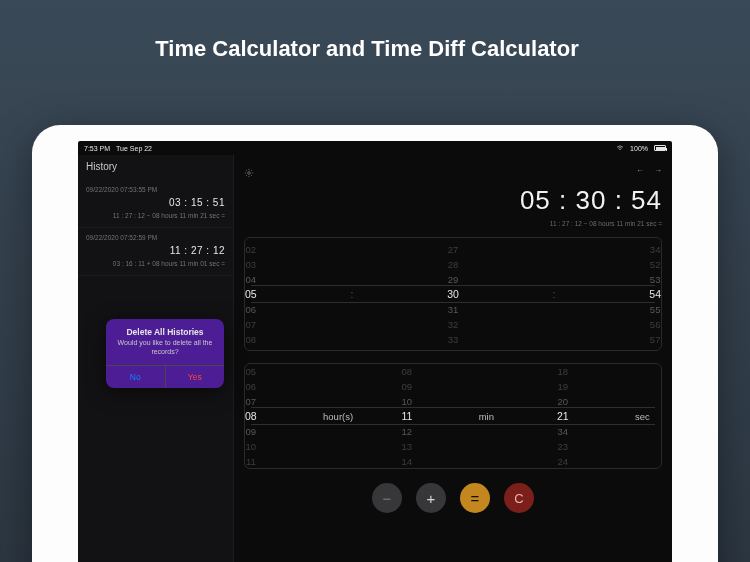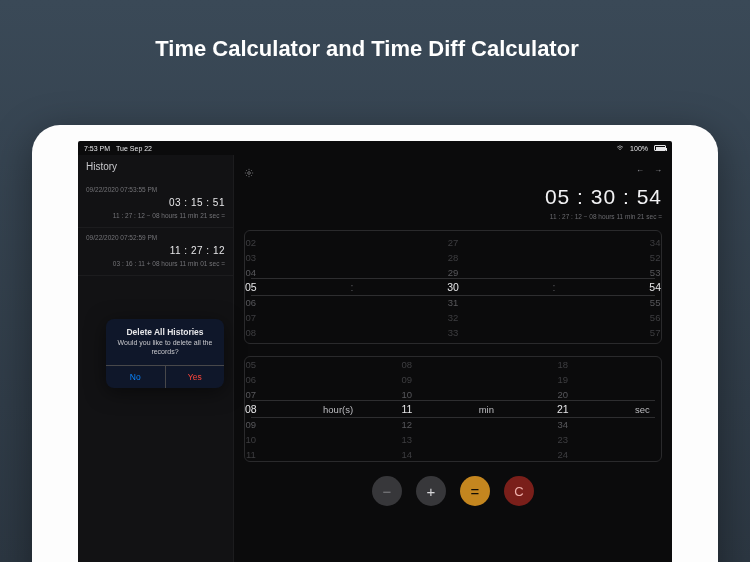--- a/index.html
+++ b/index.html
@@ -46,37 +46,37 @@
   .sidebar { width: 156px; background: #121214; border-right: 1px solid #1c1c1e; display: flex; flex-direction: column; }
   .sidebar-title { font-size: 10px; color: #c8c8cc; padding: 6px 8px 8px; }
   .hist-item { padding: 6px 8px 8px; border-bottom: 1px solid #1c1c1e; }
   .hist-ts { font-size: 6.5px; color: #737377; }
   .hist-val { font-size: 10px; color: #e6e6e8; text-align: right; margin-top: 4px; letter-spacing: 0.5px; }
   .hist-expr { font-size: 6.5px; color: #737377; text-align: right; margin-top: 4px; white-space: nowrap; }
 
   
   .dialog {
     position: absolute; left: 28px; top: 178px; width: 118px;
-    background: #0f172a; border-radius: 8px; color: #e6e6e8;
+    background: #4c1d95; border-radius: 8px; color: #e6e6e8;
     overflow: hidden; box-shadow: 0 4px 20px rgba(0,0,0,.5);
   }
   .dialog .d-title { font-size: 8.5px; font-weight: 600; text-align: center; padding: 8px 6px 2px; }
   .dialog .d-msg { font-size: 7px; text-align: center; padding: 0 8px 8px; color: #c8c8cc; line-height: 1.25; }
   .dialog .d-actions { display: flex; border-top: 0.5px solid #48484a; }
   .dialog .d-btn { flex: 1; text-align: center; font-size: 8.5px; padding: 6px 0; }
   .dialog .d-btn.no { color: #0a84ff; border-right: 0.5px solid #48484a; }
   .dialog .d-btn.yes { color: #ff453a; }
 
   
   .main { flex: 1; position: relative; padding: 6px 10px 0; }
   .topbar { display: flex; align-items: center; height: 16px; }
   .gear { width: 10px; height: 10px; position: relative; }
   .nav-arrows { margin-left: auto; display: flex; gap: 10px; font-size: 8px; color: #a0a0a6; }
 
-  .bigtime { text-align: right; font-size: 21px; font-weight: 300; color: #f2f2f4; margin-top: 8px; letter-spacing: 1px; }
+  .bigtime { text-align: right; font-size: 26px; font-weight: 300; color: #f2f2f4; margin-top: 8px; letter-spacing: 1px; }
   .bigexpr { text-align: right; font-size: 6.5px; color: #6b6b6f; margin-top: 4px; }
 
   .picker-panel {
     margin-top: 10px; height: 114px;
     border: 1px solid #2a2a2c; border-radius: 6px;
     position: relative; overflow: hidden;
   }
   .picker-panel.second { margin-top: 12px; height: 106px; }
   .picker-cols { position: absolute; inset: 0; display: flex; justify-content: space-between; gap: 0; align-items: center; }
   .pcol { display: flex; flex-direction: column; align-items: center; gap: 2px; font-size: 9.5px; }

